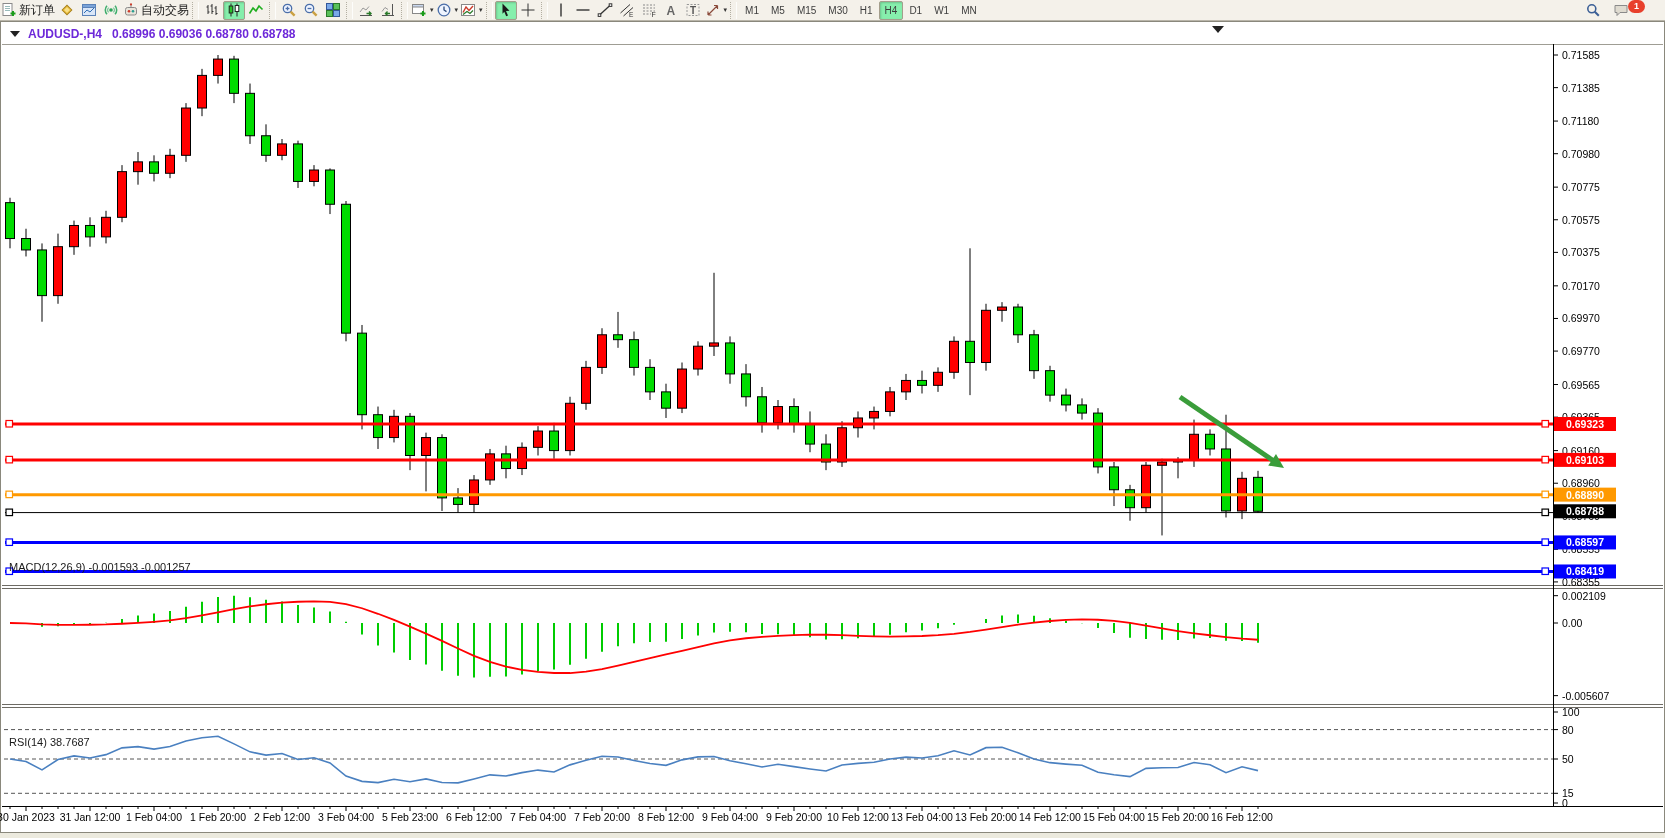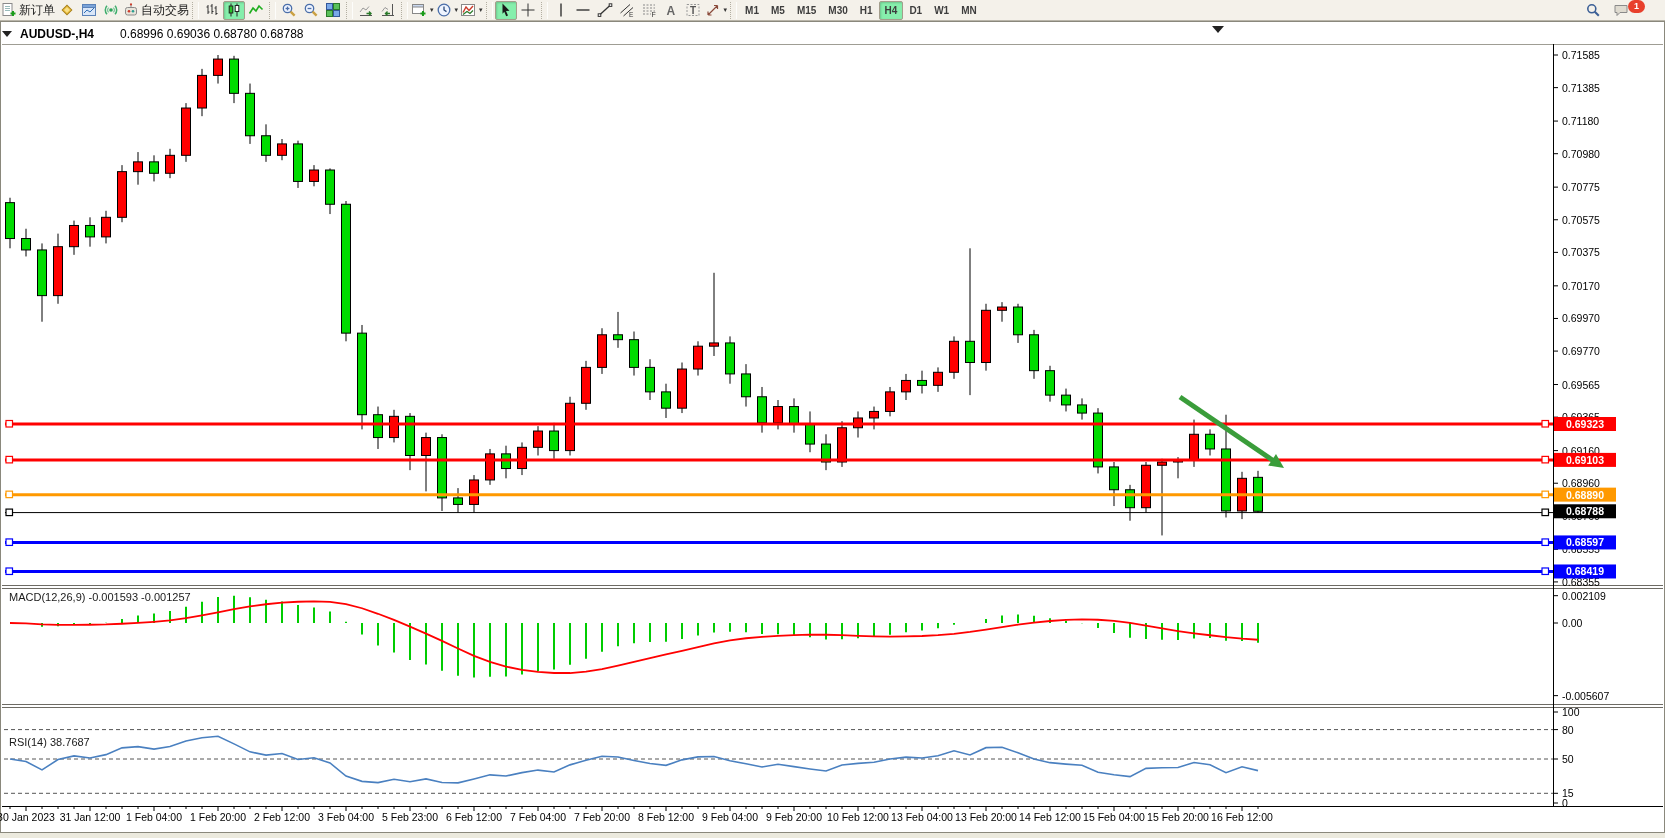--- a/index.html
+++ b/index.html
@@ -8,36 +8,36 @@
   
   #toolbar{position:absolute;top:0;left:0;width:1665px;height:21px;background:#f4f1ea;
            border-bottom:1px solid #b9b5a9;display:flex;align-items:center;box-sizing:border-box;z-index:5}
   .tsep{width:5px;height:17px;margin:0 2px;border-left:1px dotted #b3afa2;border-right:1px solid #fdfdfb}
   .tbtn{height:19px;min-width:22px;display:flex;align-items:center;justify-content:center;gap:2px;
         padding:0 0;border:1px solid transparent;border-radius:2px;cursor:default;box-sizing:border-box}
   .tbtn.active{background:#86efac;border:1px solid #a49e8c;box-shadow:inset 1px 1px 2px rgba(0,0,0,.18)}
   .tbtn svg{width:16px;height:16px;display:block}
   .tlabel{font-size:12px;color:#1c1c1c;white-space:nowrap}
   .dd{font-size:7px;color:#333;margin-left:1px}
-  .tf{font-size:10px;font-weight:bold;color:#3d3d3d;padding:0 5px}
+  .tf{font-size:10px;font-weight:normal;color:#3d3d3d;padding:0 5px}
   #toolbar-right{margin-left:auto;display:flex;align-items:center;gap:6px;padding-right:10px}
   #badge{position:relative;top:-4px;left:-10px;min-width:13px;height:13px;border-radius:8px;background:#e8402c;
          color:#fff;font-size:9px;font-weight:bold;display:flex;align-items:center;justify-content:center;padding:0 2px}
   
   #chart-window{position:absolute;top:21px;left:0;width:1665px;height:812px;background:#fff;
                 border:1px solid #8a887c;box-sizing:border-box;z-index:1}
   #title-bar{position:absolute;top:23px;left:2px;width:1540px;height:21px;background:#fff;z-index:2;
-             display:flex;align-items:center;font-size:12px;font-weight:bold;color:#000000}
+             display:flex;align-items:center;padding-left:8px;font-size:12px;font-weight:bold;color:#6d28d9}
   #sym-dd{width:0;height:0;border-left:5px solid transparent;border-right:5px solid transparent;
           border-top:6px solid #222;margin-right:8px}
-  #ohlc-line{margin-left:26px;font-weight:normal}
+  #ohlc-line{margin-left:10px;font-weight:bold}
   svg#overlay{position:absolute;top:0;left:0;z-index:3;pointer-events:none}
   svg text{font-family:"Liberation Sans",sans-serif}
   .ind-label{position:absolute;left:9px;font-size:11px;color:#1a1a1a;z-index:4;white-space:pre}
-  #macd-label{top:591px}
+  #macd-label{top:561px}
   #rsi-label{top:736px}
 </style>
 </head>
 <body>
 
 <div id="chart-window"></div>
 
 <div id="toolbar">
     <div class="tbtn">
       <svg viewBox="0 0 16 16">

